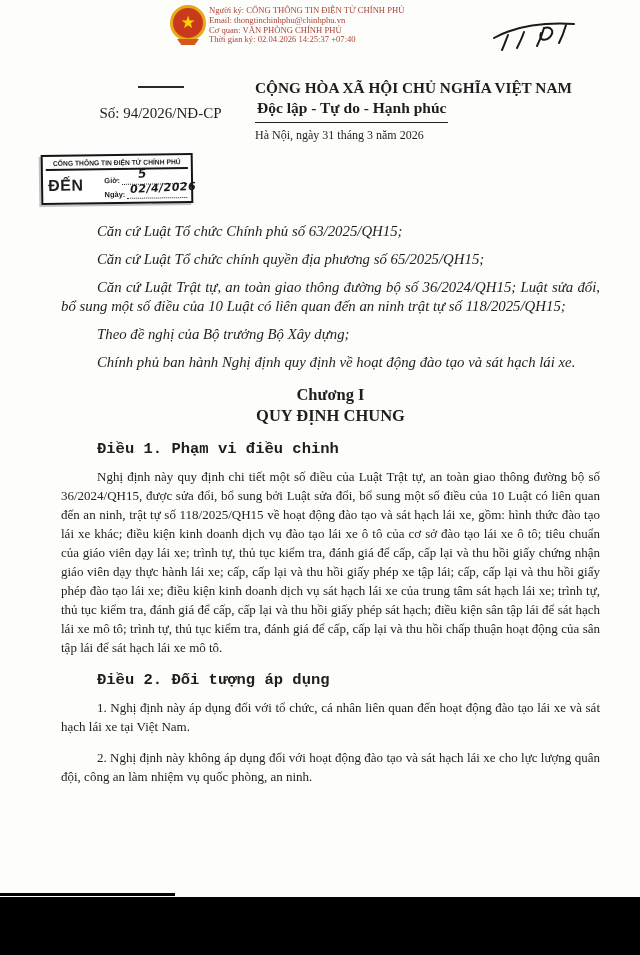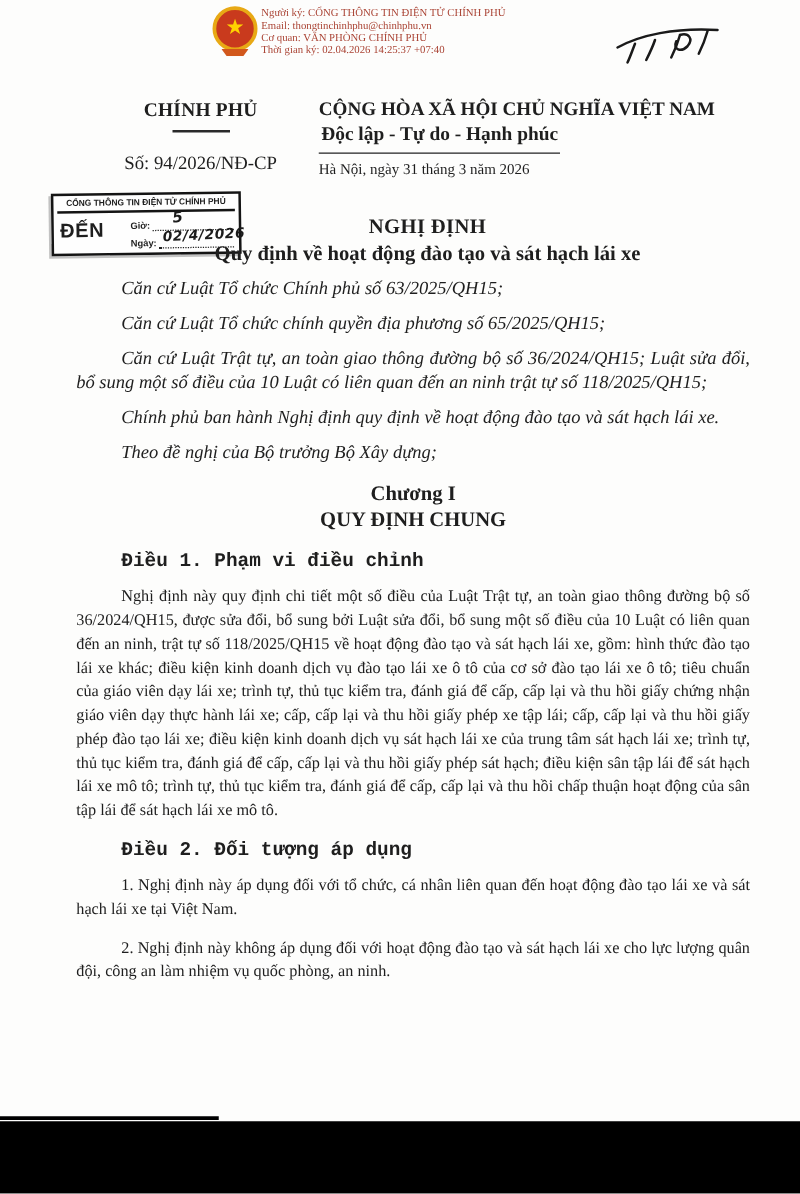--- a/index.html
+++ b/index.html
@@ -106,21 +106,20 @@
         <path d="M20,23 C18,28 16,34 14,38"></path>
         <path d="M36,20 C34,26 31,32 29,36"></path>
         <path d="M56,16 C54,23 51,30 49,34"></path>
         <path d="M56,16 C63,14 67,19 62,25 C57,30 50,28 53,21"></path>
         <path d="M78,13 C76,20 73,27 71,31"></path>
       </g>
     </svg>
   </div>
 
   <div class="head-left">
-    <div class="org">CHÍNH PHỦ</div>
     <div class="org-rule"></div>
     <div class="doc-no">Số: 94/2026/NĐ-CP</div>
   </div>
   <div class="head-right">
     <div class="country">CỘNG HÒA XÃ HỘI CHỦ NGHĨA VIỆT NAM</div>
     <div><span class="motto">Độc lập - Tự do - Hạnh phúc</span></div>
     <div class="place-date">Hà Nội, ngày 31 tháng 3 năm 2026</div>
   </div>
 
   <div class="stamp">
@@ -135,32 +134,28 @@
         </div>
         <div class="sfield">
           <span>Ngày:</span>
           <span class="dots"></span>
           <span class="hand hand-ngay">02/4/2026</span>
         </div>
       </div>
     </div>
   </div>
 
-  <div class="title-block">
-    <div class="doc-type">NGHỊ ĐỊNH</div>
-    <div class="subject">Quy định về hoạt động đào tạo và sát hạch lái xe</div>
-  </div>
 
   <div class="content">
     <div class="preamble">
       <p>Căn cứ Luật Tổ chức Chính phủ số 63/2025/QH15;</p>
       <p>Căn cứ Luật Tổ chức chính quyền địa phương số 65/2025/QH15;</p>
       <p>Căn cứ Luật Trật tự, an toàn giao thông đường bộ số 36/2024/QH15; Luật sửa đổi, bổ sung một số điều của 10 Luật có liên quan đến an ninh trật tự số 118/2025/QH15;</p>
+      <p>Theo đề nghị của Bộ trưởng Bộ Xây dựng;</p>
       <p>Chính phủ ban hành Nghị định quy định về hoạt động đào tạo và sát hạch lái xe.</p>
-      <p>Theo đề nghị của Bộ trưởng Bộ Xây dựng;</p>
     </div>
 
     <div class="chapter">
       <div class="ch-label">Chương I</div>
       <div class="ch-title">QUY ĐỊNH CHUNG</div>
     </div>
 
     <div>
       <div class="art-heading">Điều 1. Phạm vi điều chỉnh</div>
       <p class="art-para">Nghị định này quy định chi tiết một số điều của Luật Trật tự, an toàn giao thông đường bộ số 36/2024/QH15, được sửa đổi, bổ sung bởi Luật sửa đổi, bổ sung một số điều của 10 Luật có liên quan đến an ninh, trật tự số 118/2025/QH15 về hoạt động đào tạo và sát hạch lái xe, gồm: hình thức đào tạo lái xe khác; điều kiện kinh doanh dịch vụ đào tạo lái xe ô tô của cơ sở đào tạo lái xe ô tô; tiêu chuẩn của giáo viên dạy lái xe; trình tự, thủ tục kiểm tra, đánh giá để cấp, cấp lại và thu hồi giấy chứng nhận giáo viên dạy thực hành lái xe; cấp, cấp lại và thu hồi giấy phép xe tập lái; cấp, cấp lại và thu hồi giấy phép đào tạo lái xe; điều kiện kinh doanh dịch vụ sát hạch lái xe của trung tâm sát hạch lái xe; trình tự, thủ tục kiểm tra, đánh giá để cấp, cấp lại và thu hồi giấy phép sát hạch; điều kiện sân tập lái để sát hạch lái xe mô tô; trình tự, thủ tục kiểm tra, đánh giá để cấp, cấp lại và thu hồi chấp thuận hoạt động của sân tập lái để sát hạch lái xe mô tô.</p>

